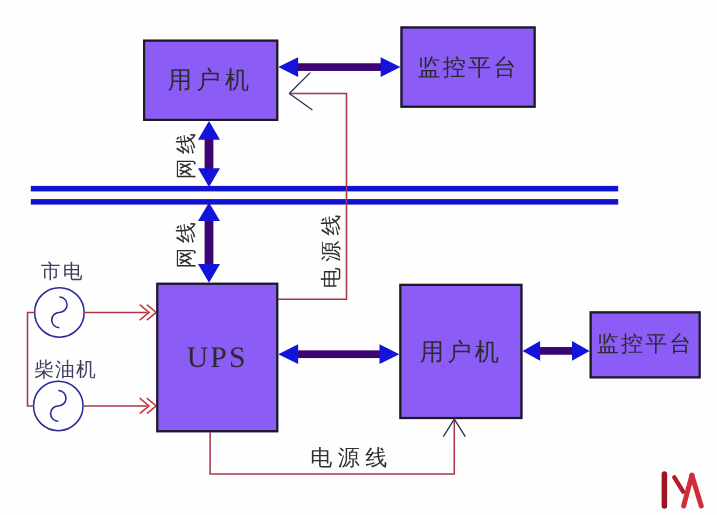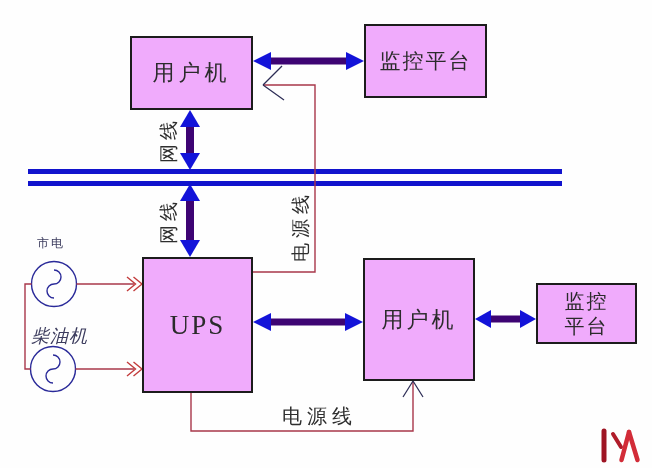--- a/index.html
+++ b/index.html
@@ -1,36 +1,36 @@
 <!DOCTYPE html>
 <html><head>
 <meta charset="utf-8">
 <style>
   html,body{margin:0;padding:0;background:#ffffff;}
   .canvas{
     position:relative;width:652px;height:468px;background:#fefefe;overflow:hidden;
     font-family:"Liberation Serif","DejaVu Serif",serif;
   }
   .box{
-    position:absolute;background:#f0abfc;border:2px solid #1c1c1c;
+    position:absolute;background:#8b5cf6;border:2px solid #1c1c1c;
     display:flex;align-items:center;justify-content:center;
     color:#2b2b2b;box-sizing:border-box;text-align:center;
   }
   .box-label{color:#2b2b2b;}
   #box-user-top{left:130px;top:36px;width:123px;height:74px;font-size:22px;letter-spacing:4px;}
   #box-monitor-top{left:364px;top:24px;width:123px;height:74px;font-size:21px;letter-spacing:2px;}
   #box-ups{left:142px;top:257px;width:111px;height:136px;font-size:27px;letter-spacing:2px;}
   #box-user-bottom{left:363px;top:258px;width:112px;height:123px;font-size:22px;letter-spacing:3px;}
-  #box-monitor-bottom{left:536px;top:283px;width:101px;height:61px;font-size:20px;letter-spacing:2px;line-height:1.25;flex-direction:column;}
+  #box-monitor-bottom{left:536px;top:283px;width:101px;height:61px;font-size:20px;letter-spacing:2px;line-height:1.25;}
   .lbl{position:absolute;color:#2e2e2e;white-space:nowrap;}
   #lbl-network-system{left:448px;top:144px;font-size:21px;letter-spacing:3px;}
   #lbl-comm{left:266px;top:291px;font-size:20px;letter-spacing:6px;}
   #lbl-power-bottom{left:282px;top:403px;font-size:20px;letter-spacing:5px;}
-  #lbl-mains{left:37px;top:235px;font-size:12px;letter-spacing:2px;color:#3c3c5e;}
-  #lbl-diesel{left:31px;top:324px;font-size:18px;letter-spacing:1px;color:#3c3c5e;font-style:italic;}
+  #lbl-mains{left:37px;top:235px;font-size:18px;letter-spacing:2px;color:#3c3c5e;}
+  #lbl-diesel{left:31px;top:324px;font-size:18px;letter-spacing:1px;color:#3c3c5e;}
   .vlbl{position:absolute;white-space:nowrap;color:#2e2e2e;transform:translate(-50%,-50%) rotate(-90deg);}
   #lbl-net-top{left:169px;top:140px;font-size:19px;letter-spacing:4px;}
   #lbl-net-bottom{left:169px;top:221px;font-size:19px;letter-spacing:4px;}
   #lbl-power-vert{left:301px;top:226px;font-size:19px;letter-spacing:5px;}
   svg.layer{position:absolute;left:0;top:0;}
 </style>
 </head>
 <body>
 
 <div class="canvas">

